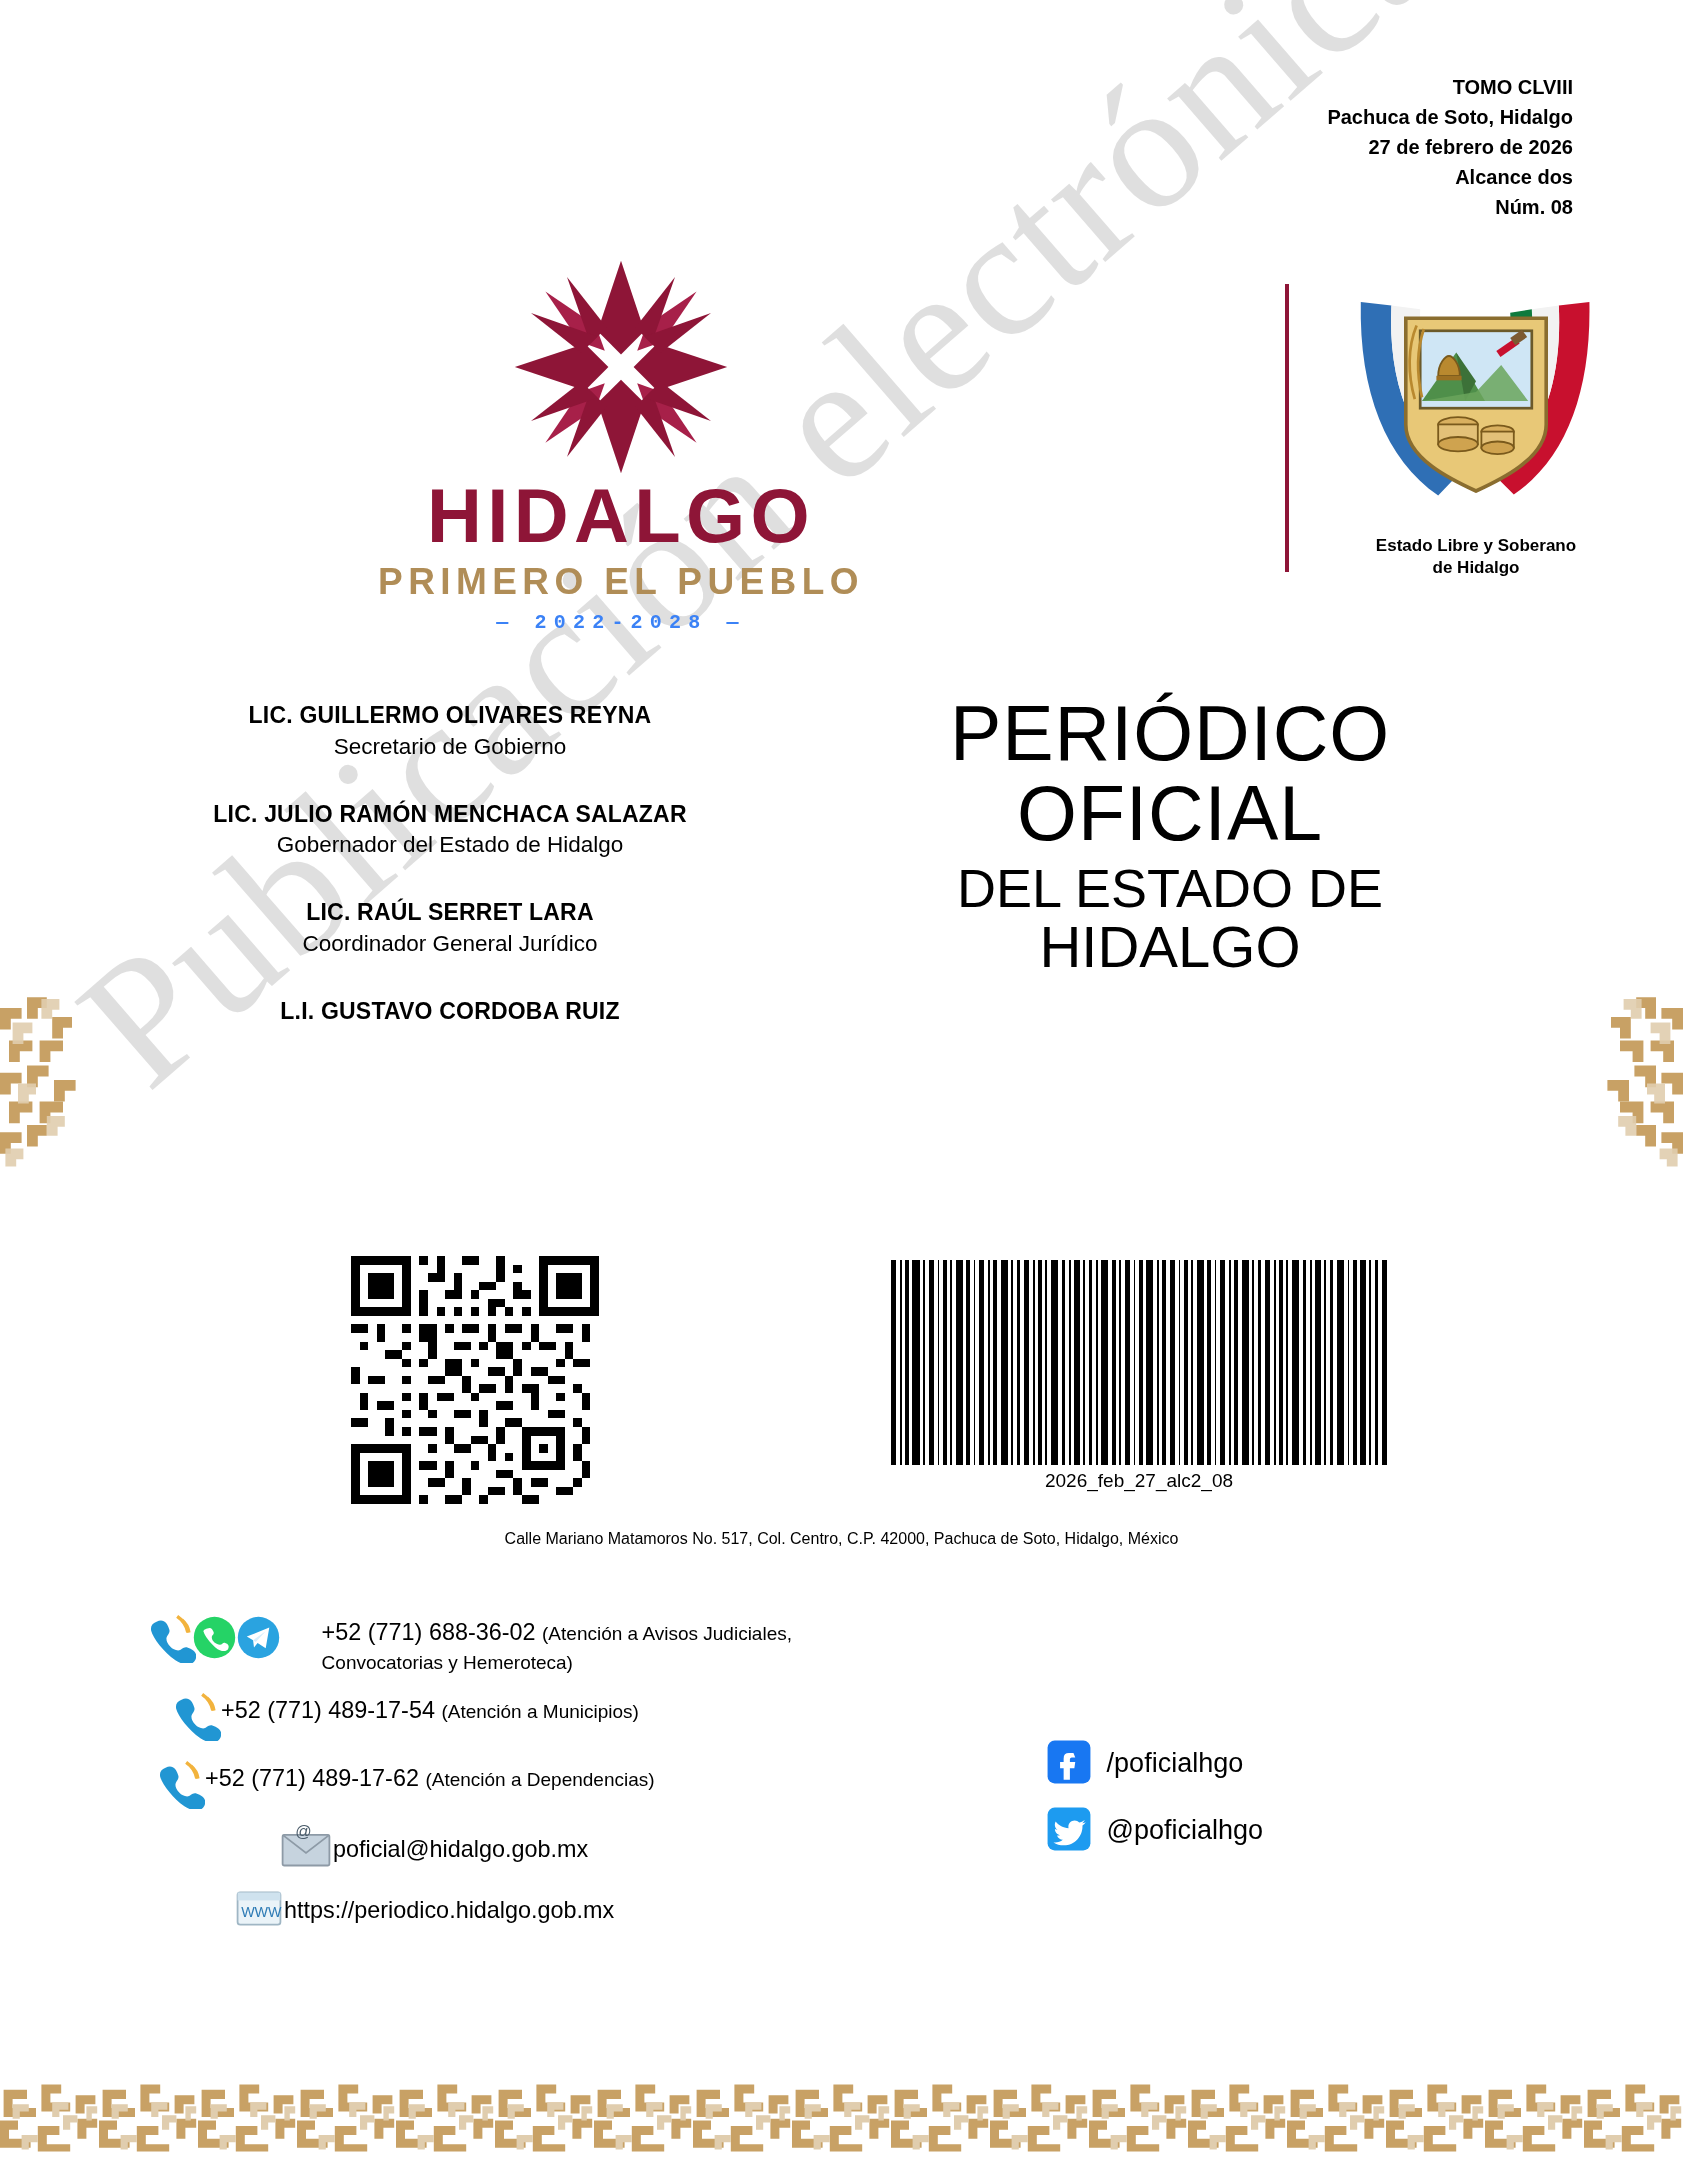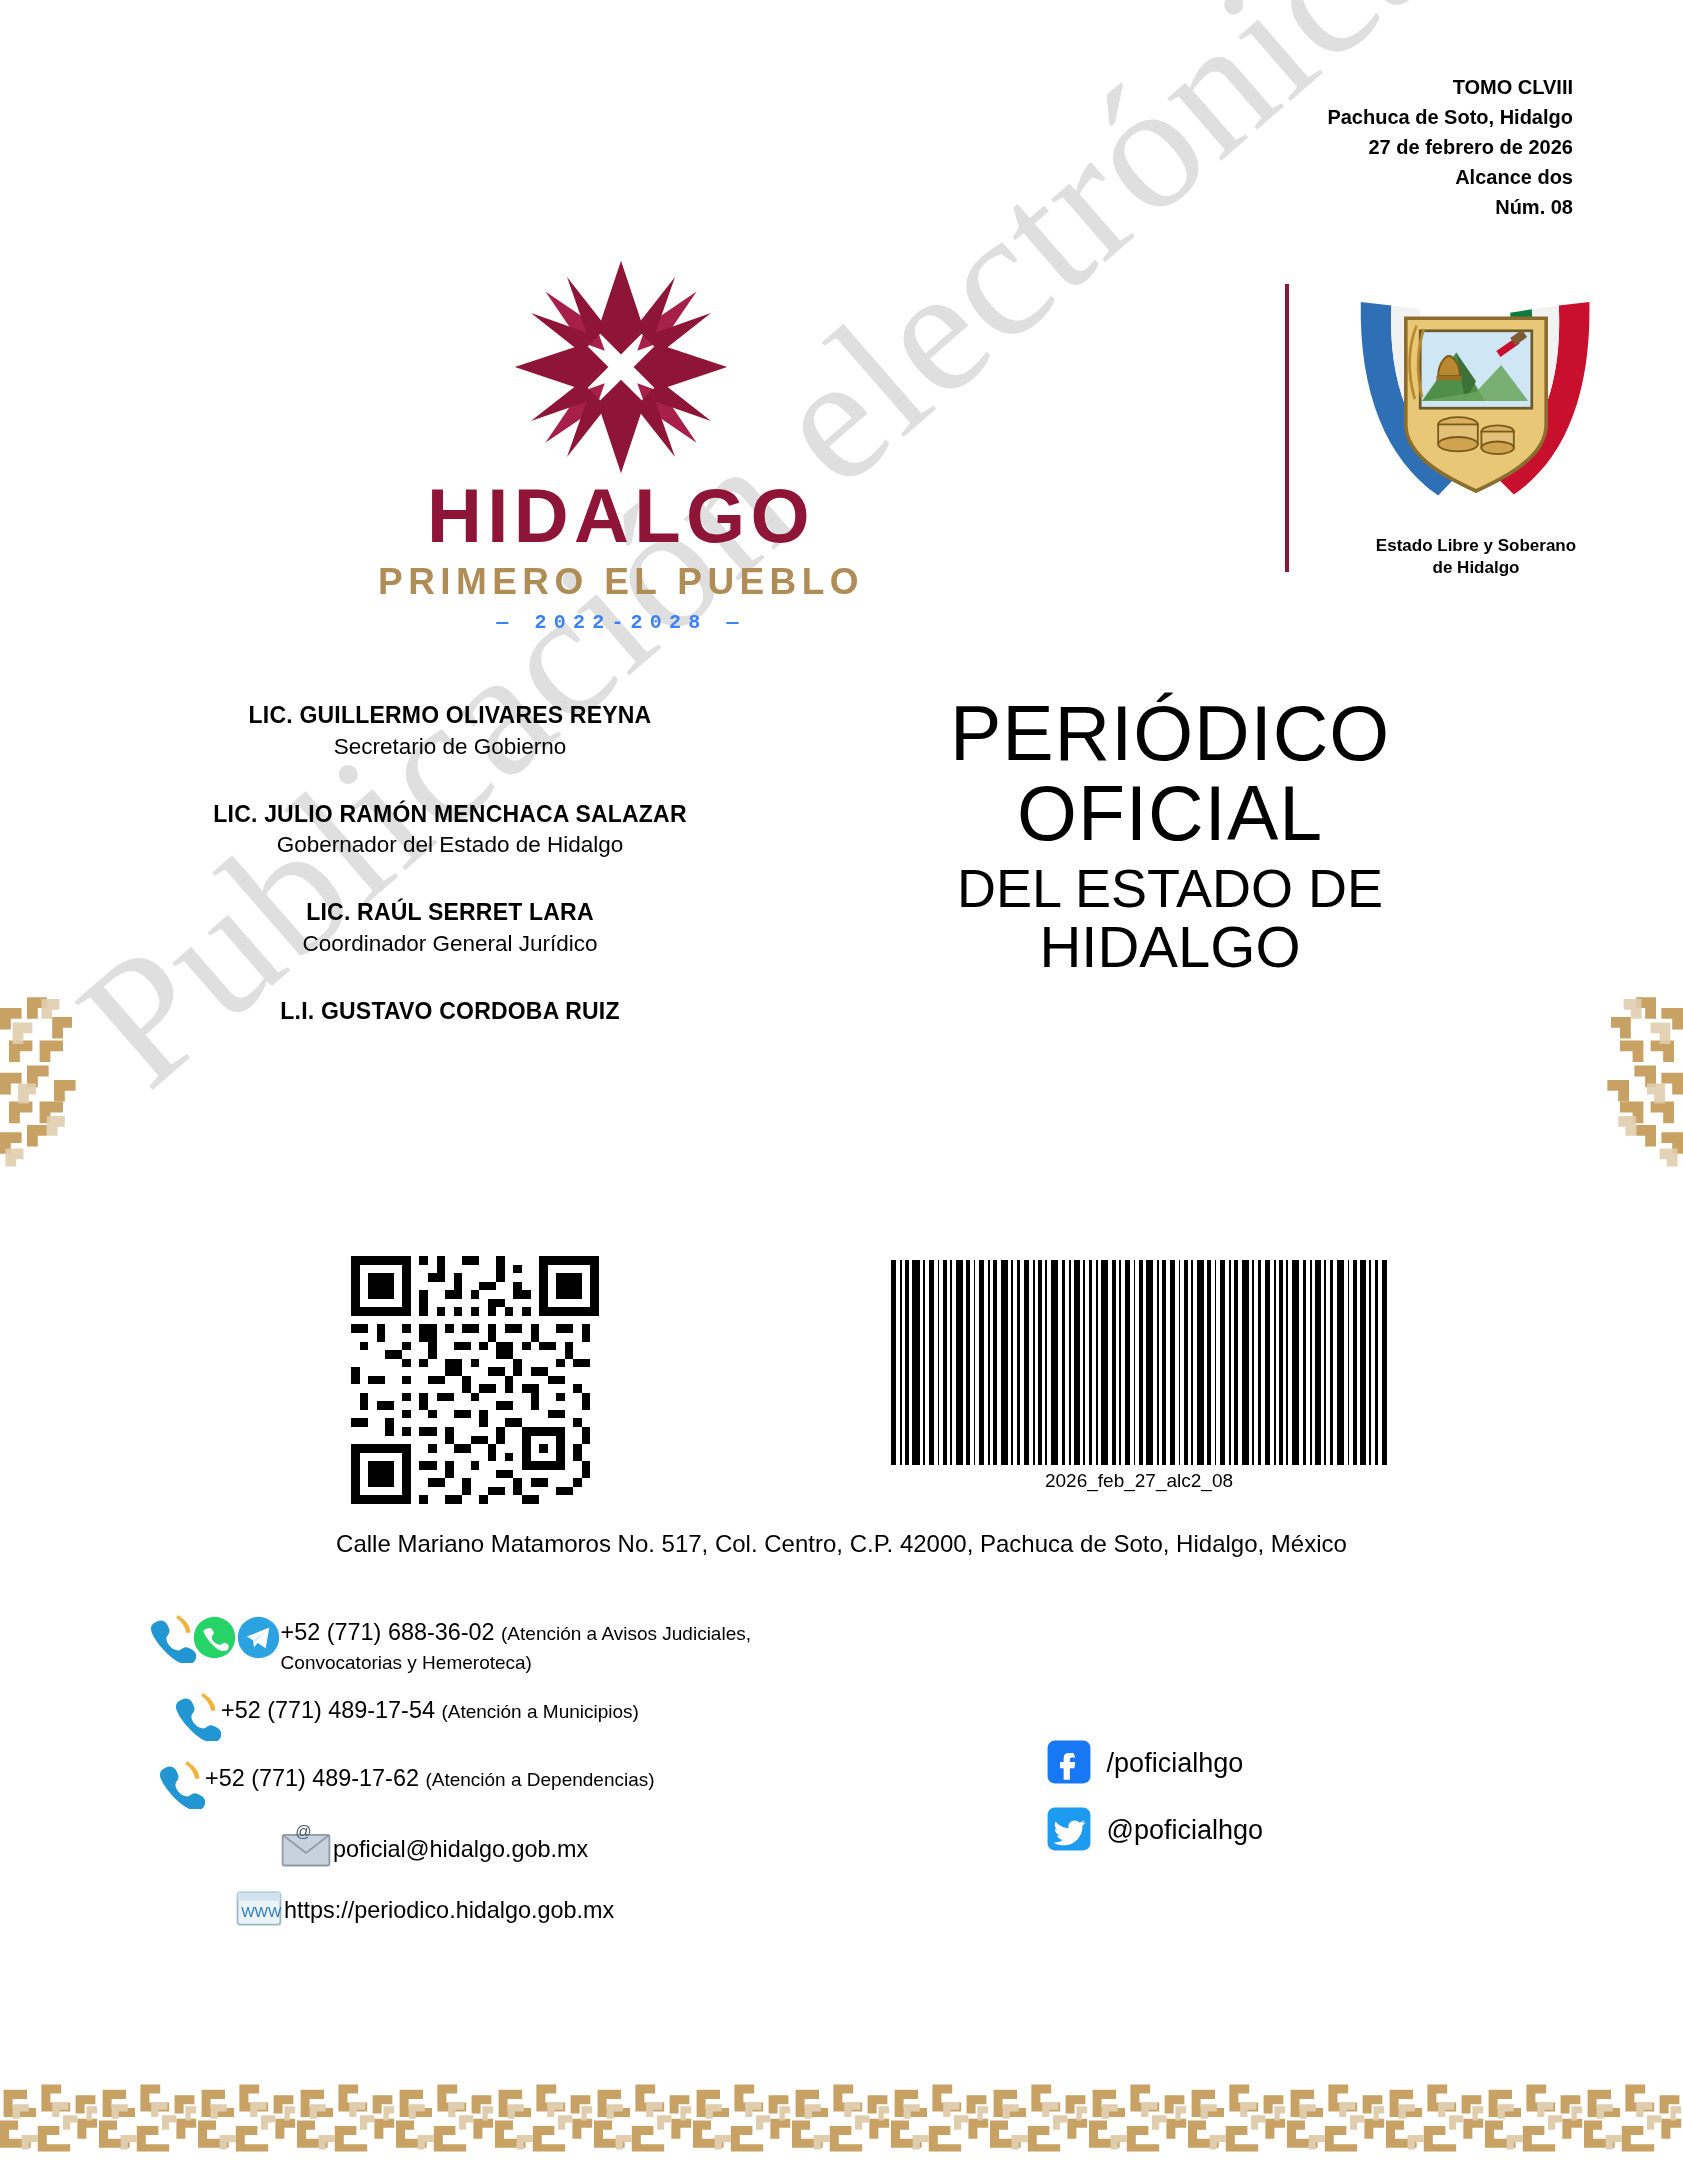--- a/index.html
+++ b/index.html
@@ -182,21 +182,21 @@
     margin-top: 1.8px;
   }
 
   
   .address {
     position: absolute;
     left: 0;
     top: 1530px;
     width: 1683px;
     text-align: center;
-    font-size: 24px;
+    font-size: 16px;
     z-index: 10;
   }
 
   
   .contacts {
     position: absolute;
     left: 144px;
     top: 1611px;
     width: 720px;
     z-index: 10;
@@ -212,21 +212,21 @@
     flex: 0 0 auto;
   }
   .contact-row .text {
     font-size: 23.4px;
     line-height: 1.25;
     padding-top: 7.2px;
   }
   .contact-row .text .small {
     font-size: 19px;
   }
-  .r1 { margin-left: 0px; }
+  .r1 { margin-left: 0px; gap: 41px; }
   .r2 { margin-left: 25px; }
   .r3 { margin-left: 9px; }
   .r4 { margin-left: 135px; }
   .r5 { margin-left: 90px; }
 
   
   .social {
     position: absolute;
     left: 1044px;
     top: 1737px;

